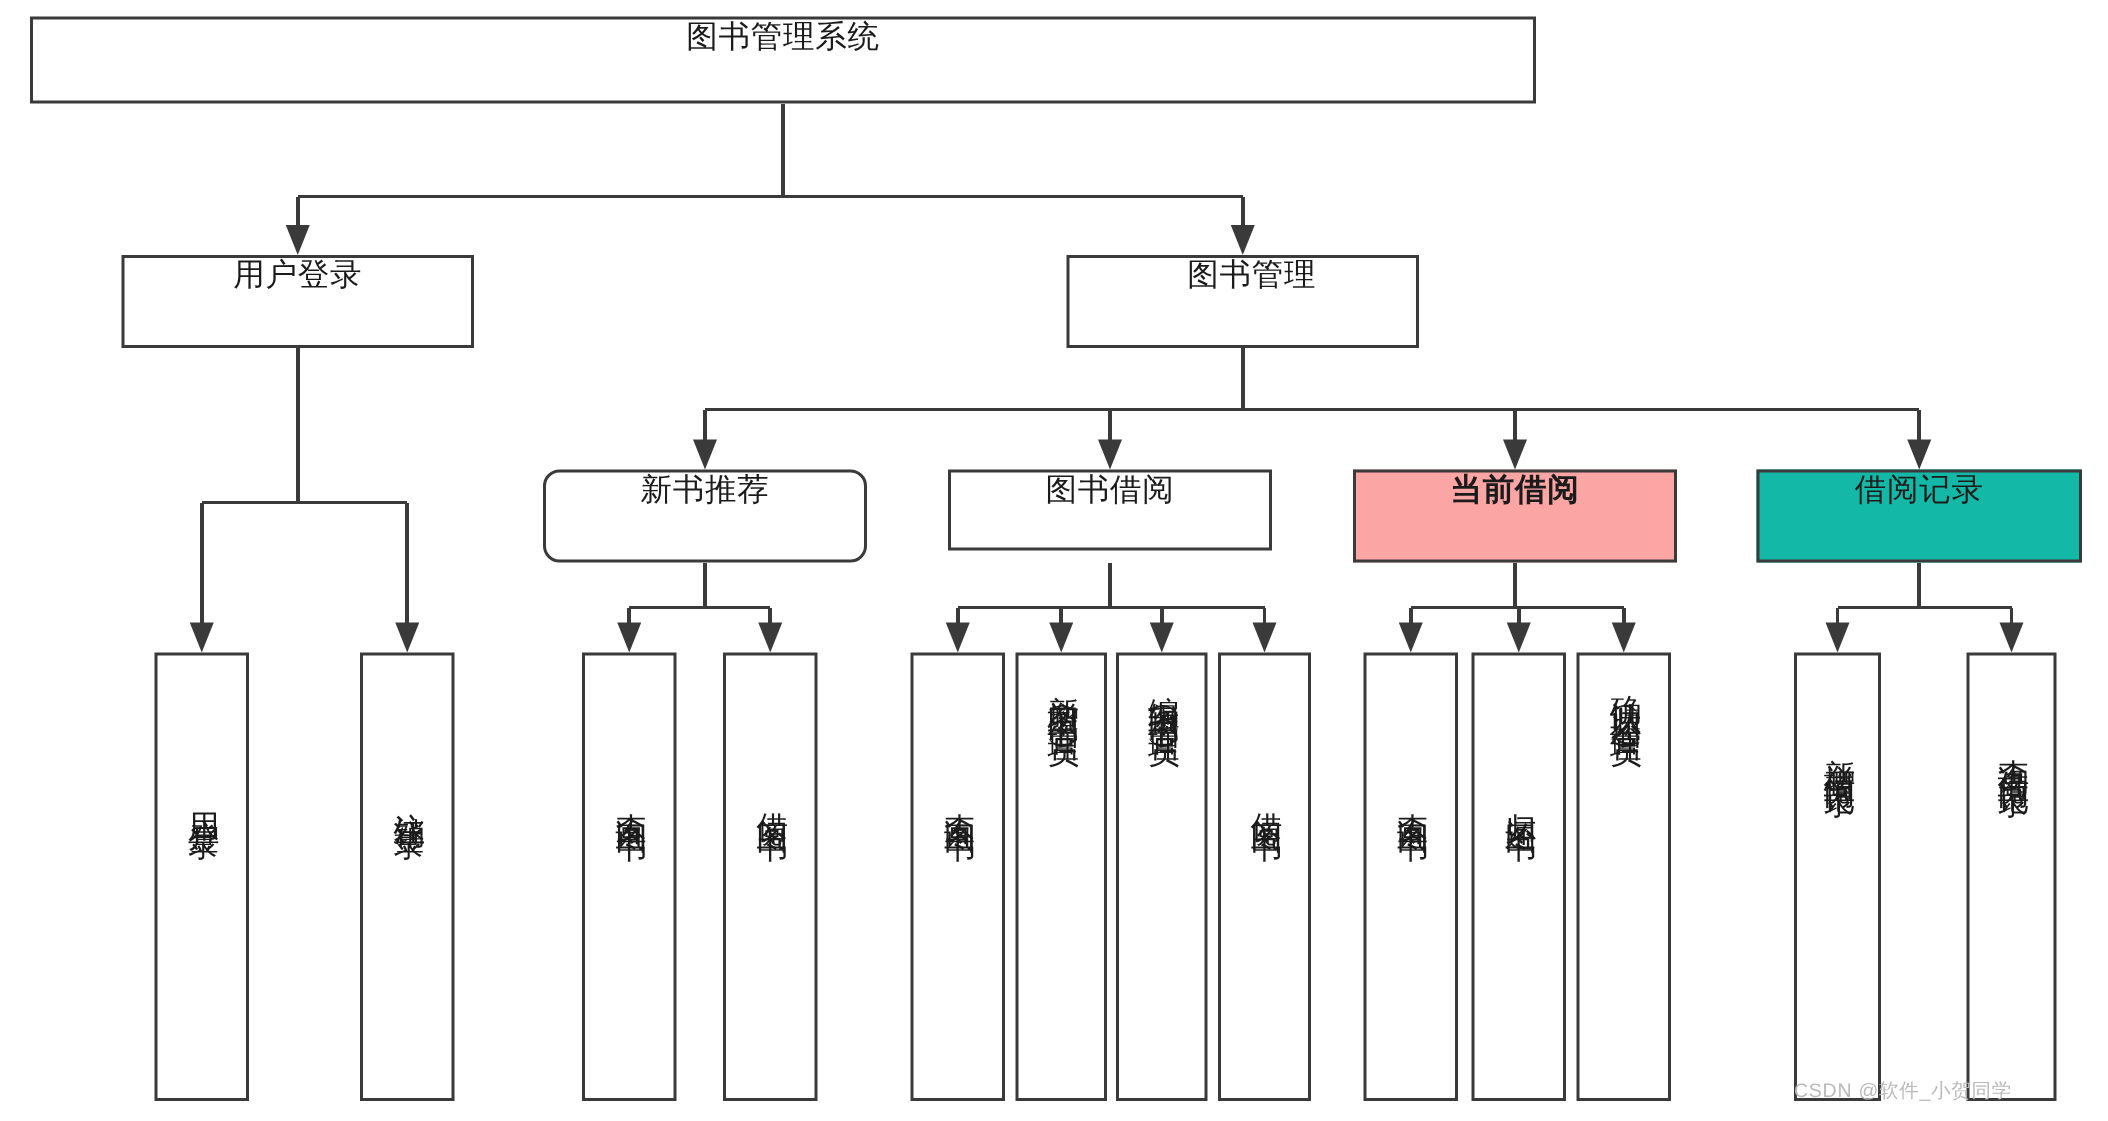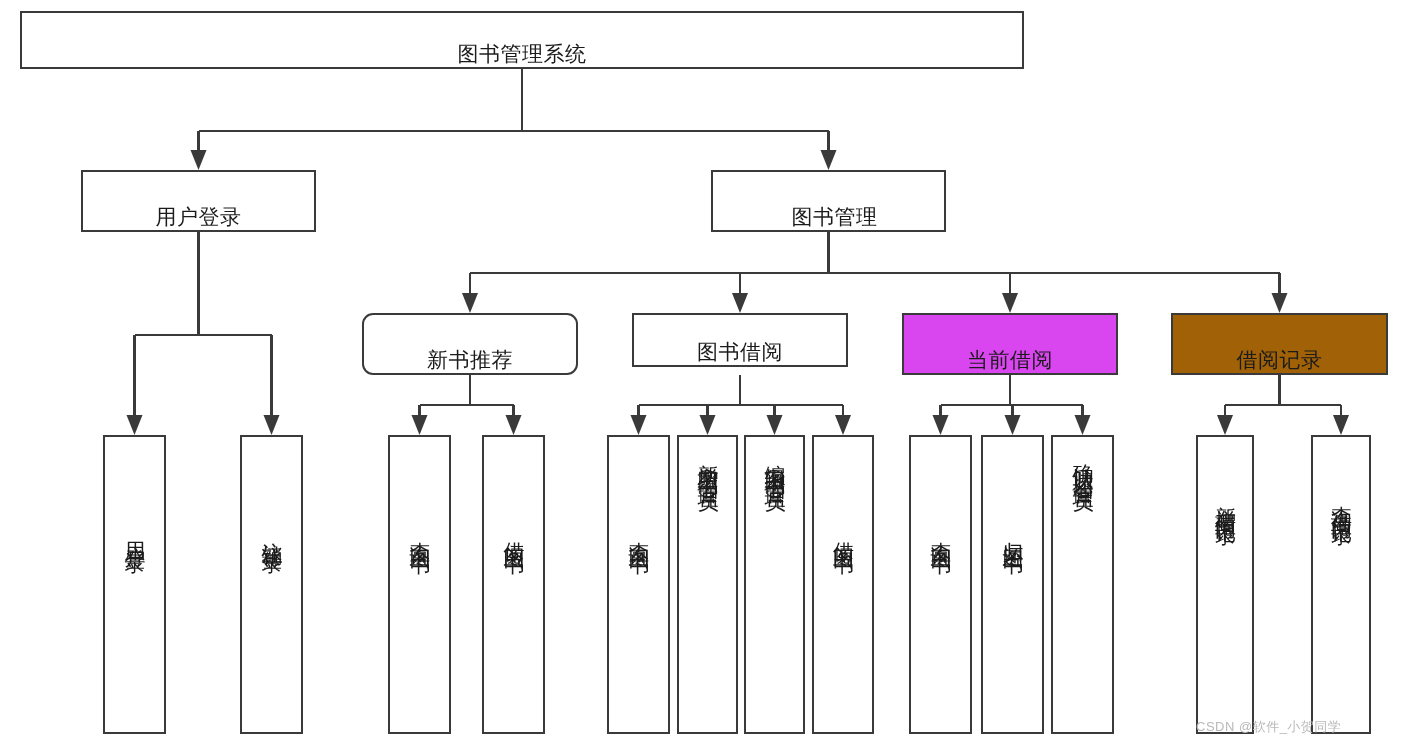--- a/index.html
+++ b/index.html
@@ -23,21 +23,21 @@
     top: 0;
     width: 1405px;
     height: 747px;
   }
   .node-box {
     position: absolute;
     box-sizing: border-box;
     background: #ffffff;
     border: 2px solid #3a3a3a;
     display: flex;
-    align-items: flex-end;
+    align-items: flex-start;
     justify-content: center;
   }
   .node-label {
     color: #1b1b1b;
     font-size: 21px;
     line-height: 1.18;
     letter-spacing: 0.5px;
     white-space: nowrap;
     text-align: center;
   }
@@ -134,24 +134,24 @@
       </div>
       <div class="node-box" style="left: 711px; top: 170px; width: 235px; height: 62px; border-color: rgb(58, 58, 58); background: rgb(255, 255, 255); padding-left: 12px;">
         <span class="node-label" style="color: rgb(27, 27, 27);">图书管理</span>
       </div>
       <div class="node-box" style="left: 362px; top: 313px; width: 216px; height: 62px; border-color: rgb(58, 58, 58); background: rgb(255, 255, 255); border-radius: 11px;">
         <span class="node-label" style="color: rgb(27, 27, 27);">新书推荐</span>
       </div>
       <div class="node-box" style="left: 632px; top: 313px; width: 216px; height: 54px; border-color: rgb(58, 58, 58); background: rgb(255, 255, 255);">
         <span class="node-label" style="color: rgb(27, 27, 27);">图书借阅</span>
       </div>
-      <div class="node-box" style="left: 902px; top: 313px; width: 216px; height: 62px; border-color: rgb(58, 58, 58); background: #d946ef;">
+      <div class="node-box" style="left: 902px; top: 313px; width: 216px; height: 62px; border-color: rgb(58, 58, 58); background: #fca5a5; font-weight: bold;">
         <span class="node-label" style="color: rgb(27, 27, 27);">当前借阅</span>
       </div>
-      <div class="node-box" style="left: 1171px; top: 313px; width: 217px; height: 62px; border-color: rgb(58, 58, 58); background: #a16207;">
+      <div class="node-box" style="left: 1171px; top: 313px; width: 217px; height: 62px; border-color: rgb(58, 58, 58); background: #14b8a6;">
         <span class="node-label" style="color: rgb(27, 27, 27);">借阅记录</span>
       </div>
       <div class="node-box vertical" style="left: 103px; top: 435px; width: 63px; height: 299px; border-color: rgb(58, 58, 58); background: rgb(255, 255, 255);">
         <span class="node-label" style="color: rgb(27, 27, 27); margin-top: 88px;">用户登录</span>
       </div>
       <div class="node-box vertical" style="left: 240px; top: 435px; width: 63px; height: 299px; border-color: rgb(58, 58, 58); background: rgb(255, 255, 255);">
         <span class="node-label" style="color: rgb(27, 27, 27); margin-top: 88px;">注销登录</span>
       </div>
       <div class="node-box vertical" style="left: 388px; top: 435px; width: 63px; height: 299px; border-color: rgb(58, 58, 58); background: rgb(255, 255, 255);">
         <span class="node-label" style="color: rgb(27, 27, 27); margin-top: 88px;">查询图书</span>

